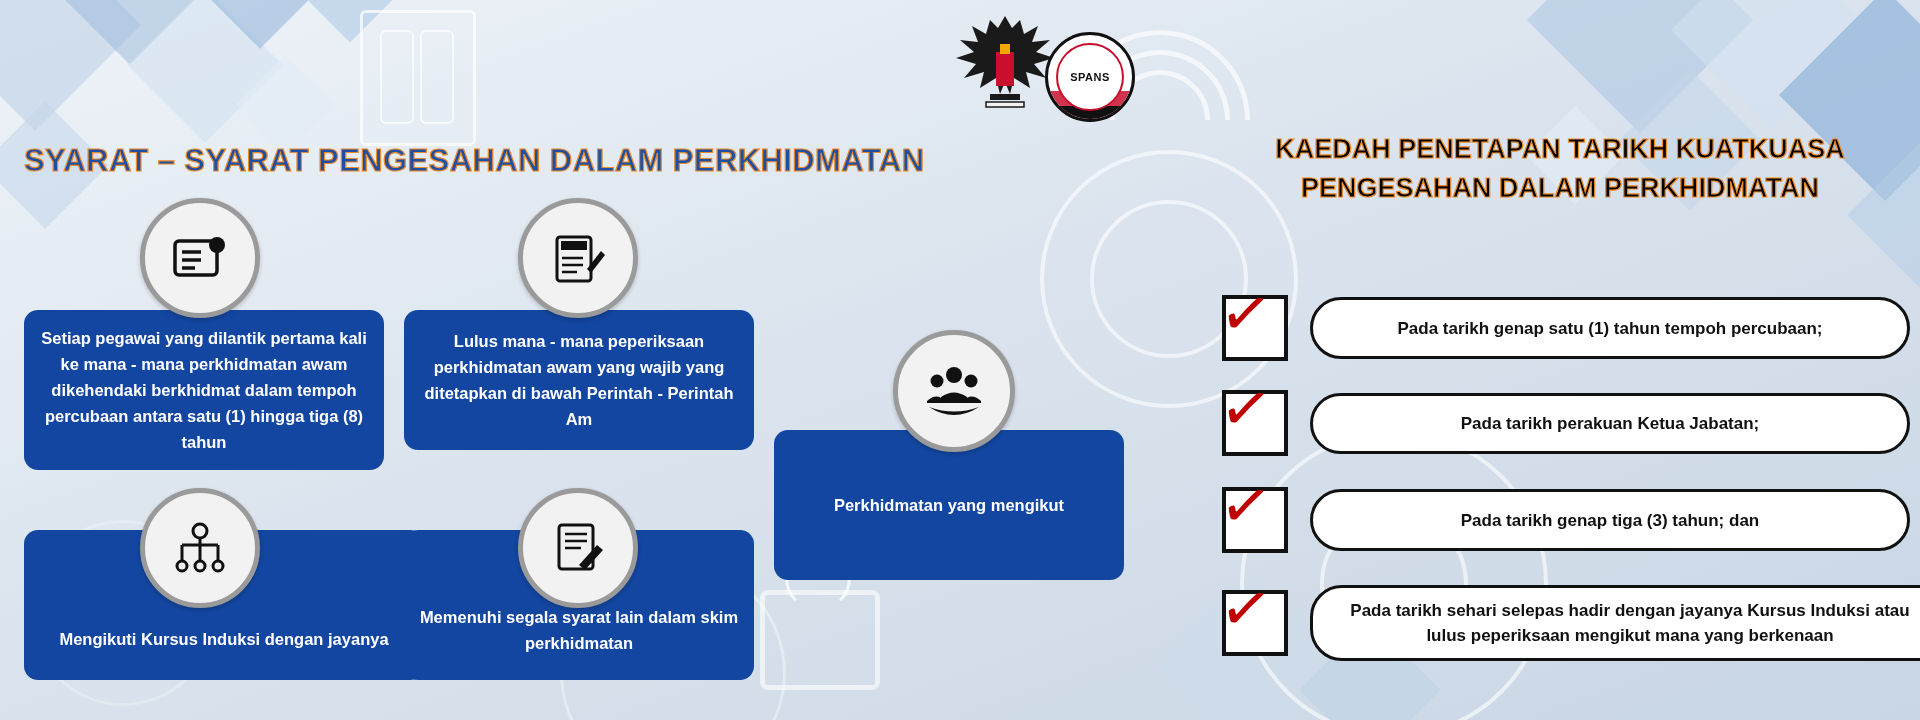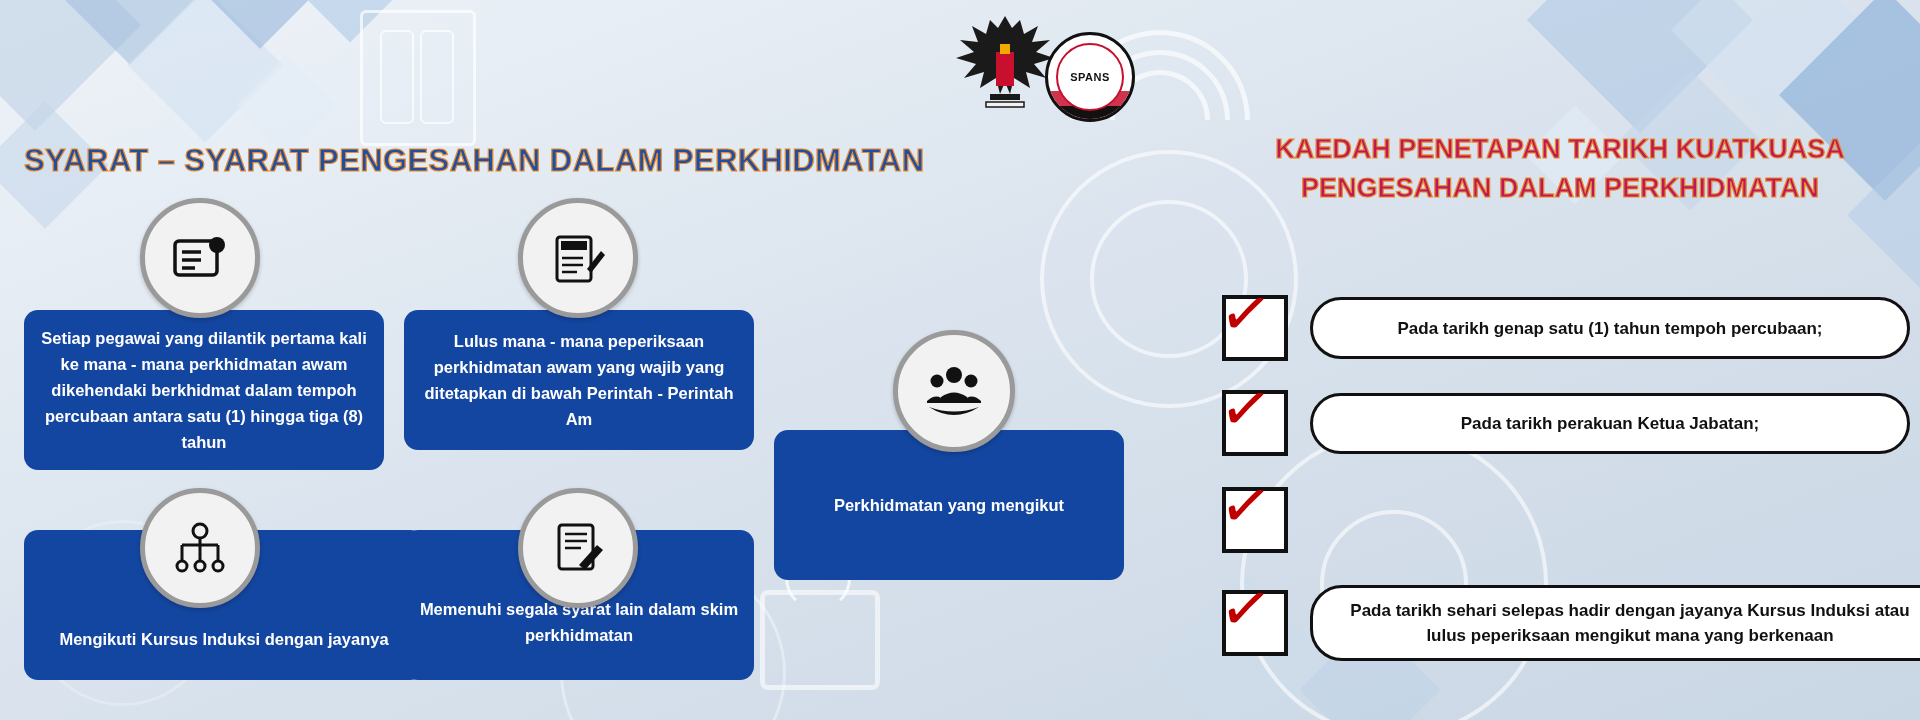--- a/index.html
+++ b/index.html
@@ -32,21 +32,21 @@
     border-bottom-left-radius:42px;border-bottom-right-radius:42px;opacity:.85;}
   .spans-arc2{position:absolute;left:0;bottom:0;width:100%;height:13px;background:#111;
     border-bottom-left-radius:42px;border-bottom-right-radius:42px;}
 
   
   #left-title{position:absolute;left:24px;top:143px;width:1040px;
     font-size:31px;font-weight:bold;color:#1f4fa3;letter-spacing:.4px;
     -webkit-text-stroke:1.2px #e98a2b;}
   
   #right-title{position:absolute;left:1230px;top:130px;width:660px;text-align:center;
-    font-size:27px;line-height:39px;font-weight:bold;color:#be185d;
+    font-size:27px;line-height:39px;font-weight:bold;color:#000000;
     -webkit-text-stroke:1.2px #e98a2b;}
 
   
   .card{position:absolute;background:#1346a0;color:#fff;border-radius:14px;
     display:flex;align-items:center;justify-content:center;text-align:center;
     font-size:16.5px;line-height:26px;font-weight:bold;padding:10px 14px;box-sizing:border-box;}
   .card.bottom-round{border-radius:14px 14px 14px 14px;}
   .icon-circle{position:absolute;border-radius:50%;background:#f2f2f2;border:5px solid #9a9a9a;
     display:flex;align-items:center;justify-content:center;box-shadow:0 2px 4px rgba(0,0,0,.2);}
 
@@ -158,21 +158,21 @@
     <line x1="12" y1="26" x2="48" y2="26" stroke="#111" stroke-width="3"></line>
     <line x1="12" y1="26" x2="12" y2="42" stroke="#111" stroke-width="3"></line>
     <line x1="48" y1="26" x2="48" y2="42" stroke="#111" stroke-width="3"></line>
     <line x1="30" y1="34" x2="30" y2="42" stroke="#111" stroke-width="3"></line>
     <circle cx="12" cy="47" r="5" fill="none" stroke="#111" stroke-width="3"></circle>
     <circle cx="30" cy="47" r="5" fill="none" stroke="#111" stroke-width="3"></circle>
     <circle cx="48" cy="47" r="5" fill="none" stroke="#111" stroke-width="3"></circle>
   </svg>
 </div>
 
-<div class="card bottom-round" style="left:404px;top:530px;width:350px;height:150px;align-items:flex-end;padding-bottom:32px;">
+<div class="card bottom-round" style="left:404px;top:530px;width:350px;height:150px;align-items:flex-end;padding-bottom:24px;">
   <span>Memenuhi segala syarat lain dalam skim perkhidmatan</span>
 </div>
 <div class="icon-circle" style="left:518px;top:488px;width:110px;height:110px;">
   <svg width="58" height="58" viewBox="0 0 58 58">
     <rect x="10" y="6" width="34" height="44" rx="3" fill="none" stroke="#111" stroke-width="3"></rect>
     <line x1="16" y1="15" x2="38" y2="15" stroke="#111" stroke-width="2.5"></line>
     <line x1="16" y1="22" x2="38" y2="22" stroke="#111" stroke-width="2.5"></line>
     <line x1="16" y1="29" x2="32" y2="29" stroke="#111" stroke-width="2.5"></line>
     <path d="M30 46 L48 26 L54 31 L36 51 Z" fill="#111"></path>
   </svg>
@@ -204,20 +204,21 @@
   <div class="tickbox">
       <span class="tick">✓</span>
     </div>
   <div class="pill" style="width:600px;height:61px;">Pada tarikh perakuan Ketua Jabatan;</div>
 </div>
 
 <div class="check-row" style="left:1222px;top:487px;">
   <div class="tickbox">
       <span class="tick">✓</span>
     </div>
+  <div class="pill" style="width:600px;height:62px;">Pada tarikh genap tiga (3) tahun; dan</div>
 </div>
 
 <div class="check-row" style="left:1222px;top:585px;">
   <div class="tickbox">
       <span class="tick">✓</span>
     </div>
   <div class="pill" style="width:640px;height:76px;">Pada tarikh sehari selepas hadir dengan jayanya Kursus Induksi atau lulus peperiksaan mengikut mana yang berkenaan</div>
 </div>
 
 </body></html>

